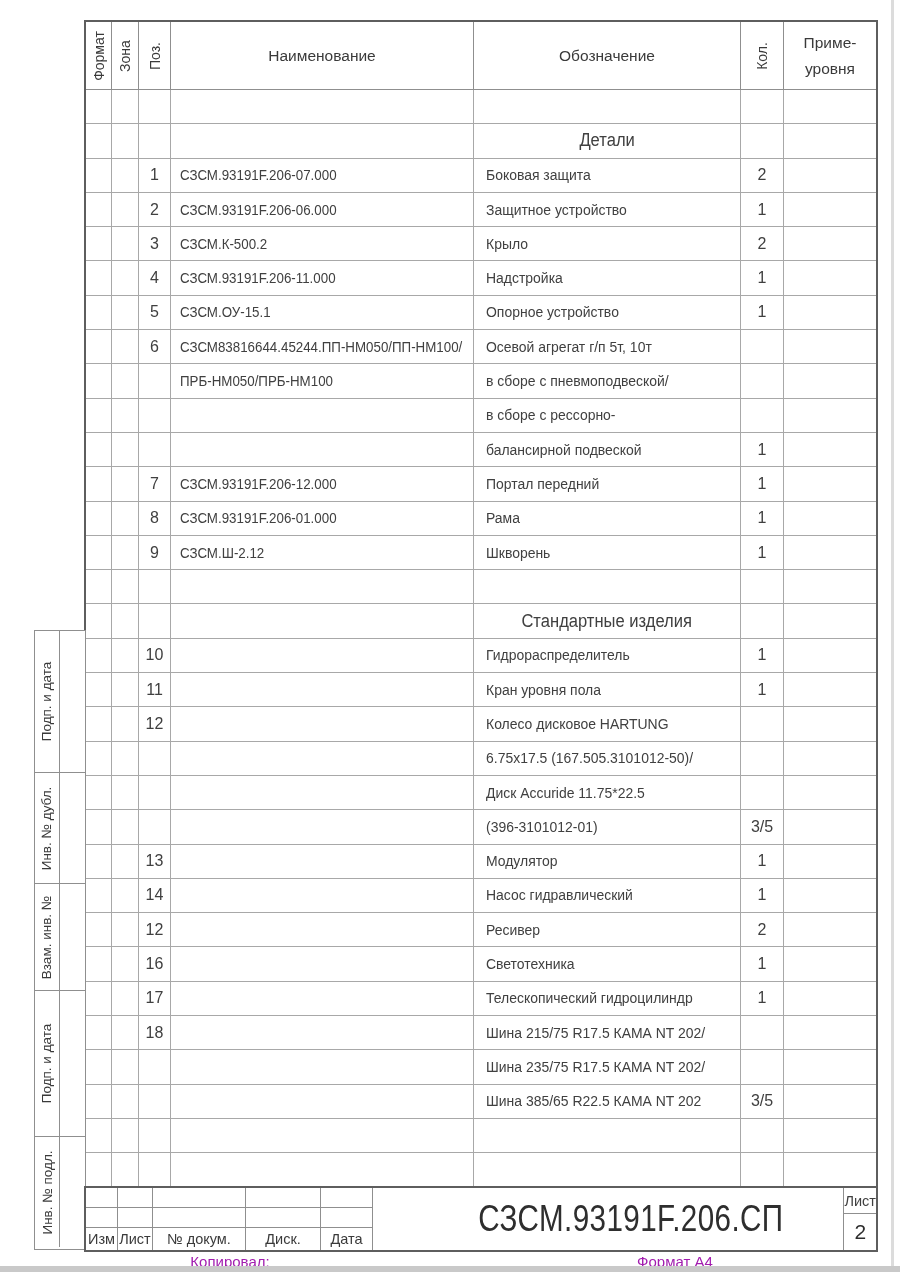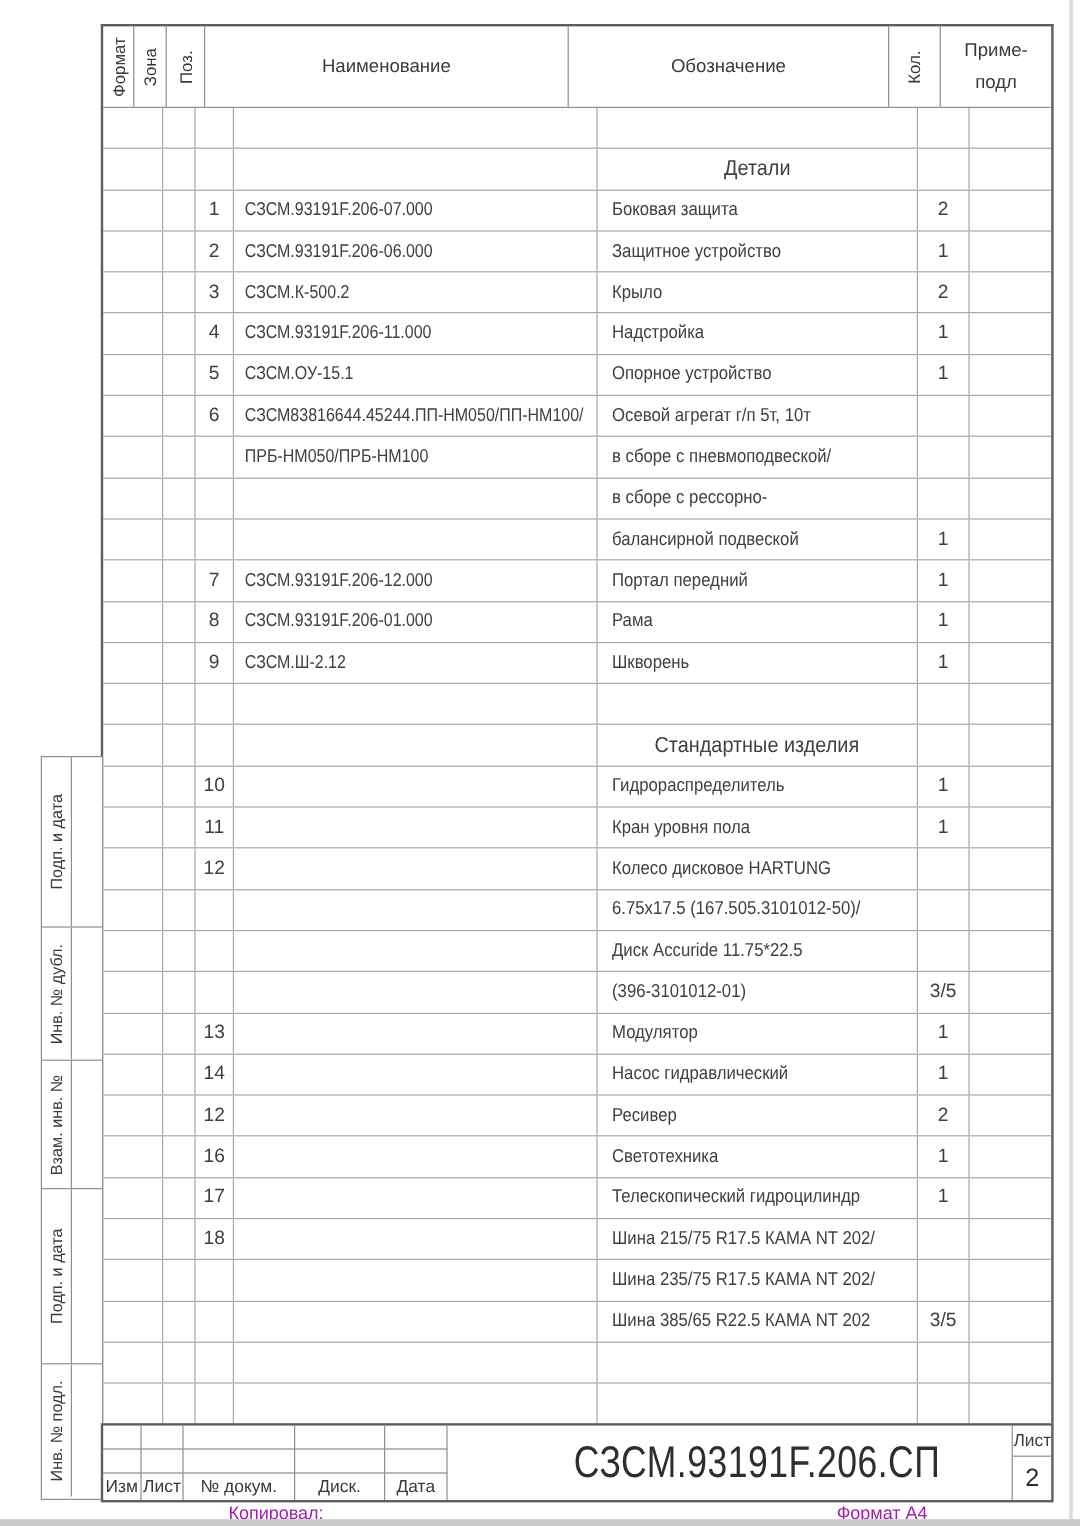--- a/index.html
+++ b/index.html
@@ -9,21 +9,21 @@
   
   .spec-table{position:absolute;left:84px;top:20px;width:790px;border:2px solid #5e5e5e;border-bottom:none;background:#fff;}
   .grid-row{display:grid;grid-template-columns:26px 27px 32px 303px 267px 43px 92px;}
   .spec-header{height:67px;border-bottom:1px solid #8f8f8f;}
   .spec-header .hc{box-sizing:border-box;border-right:1px solid #8f8f8f;display:flex;align-items:center;justify-content:center;
         font-size:15.5px;color:#3a3a3a;text-align:center;}
   .spec-header .hc:last-child{border-right:none;}
   .rot{transform:rotate(-90deg);white-space:nowrap;font-size:14px;display:inline-block;}
   .note-head{line-height:26px;}
 
-  .spec-body .row{height:34.31px;box-sizing:border-box;border-bottom:1px solid #a8a8a8;padding-left:24px;}
+  .spec-body .row{height:34.31px;box-sizing:border-box;border-bottom:1px solid #a8a8a8;}
   .spec-body .c{box-sizing:border-box;border-right:1px solid #a8a8a8;display:flex;align-items:center;overflow:visible;white-space:nowrap;}
   .spec-body .c:last-child{border-right:none;}
   .spec-body .c.pos,.spec-body .c.qty{justify-content:center;font-size:16px;}
   .spec-body .c.designation{padding-left:9px;font-size:15.5px;}
   .spec-body .c.designation span{display:inline-block;transform:scaleX(.86);transform-origin:0 55%;}
   .spec-body .c.name{padding-left:12px;font-size:15.5px;}
   .spec-body .c.name span{display:inline-block;transform:scaleX(.9);transform-origin:0 55%;}
   .spec-body .row.section-row .c.name{padding-left:0;justify-content:center;}
   .spec-body .row.section-row .c.name span{font-size:18px;transform:scaleX(.92);transform-origin:50% 55%;}
 
@@ -44,21 +44,21 @@
   .mbox{box-sizing:border-box;border-bottom:1px solid #8f8f8f;display:flex;}
   .mbox:last-child{border-bottom:none;}
   .mbox .lab{width:25px;box-sizing:border-box;border-right:1px solid #8f8f8f;display:flex;align-items:center;justify-content:center;}
   .mbox .lab span{transform:rotate(-90deg);white-space:nowrap;font-size:13.5px;color:#3a3a3a;}
   .mbox .blank{flex:1;}
   .h1{height:142px;} .h2{height:111px;} .h3{height:107px;} .h4{height:146px;} .h5{height:110px;}
 
   
   .footer-text{position:absolute;top:1253px;font-size:15px;color:#a21caf;}
   .footer-copy{left:160px;width:140px;text-align:center;}
-  .footer-format{left:633px;width:140px;text-align:right;}
+  .footer-format{left:605px;width:140px;text-align:center;}
   .edge-right{position:absolute;left:891px;top:0;width:3px;height:1268px;background:#dcdcdc;}
   .edge-bottom{position:absolute;left:0;top:1266px;width:900px;height:6px;background:#c9c9c9;}
 </style>
 </head>
 <body>
 
 <div class="page">
 
   <div class="spec-table">
     <div class="grid-row spec-header">
@@ -74,21 +74,21 @@
       <div class="hc">
           <span>Наименование</span>
         </div>
       <div class="hc">
           <span>Обозначение</span>
         </div>
       <div class="hc">
           <span class="rot">Кол.</span>
         </div>
       <div class="hc note-head">
-        <span><span>Приме-</span><br><span>подл</span></span>
+        <span><span>Приме-</span><br><span>уровня</span></span>
       </div>
     </div>
     <div class="spec-body">
         <div class="grid-row row">
       <div class="c format">
             <span></span>
           </div>
       <div class="c zone">
             <span></span>
           </div>

